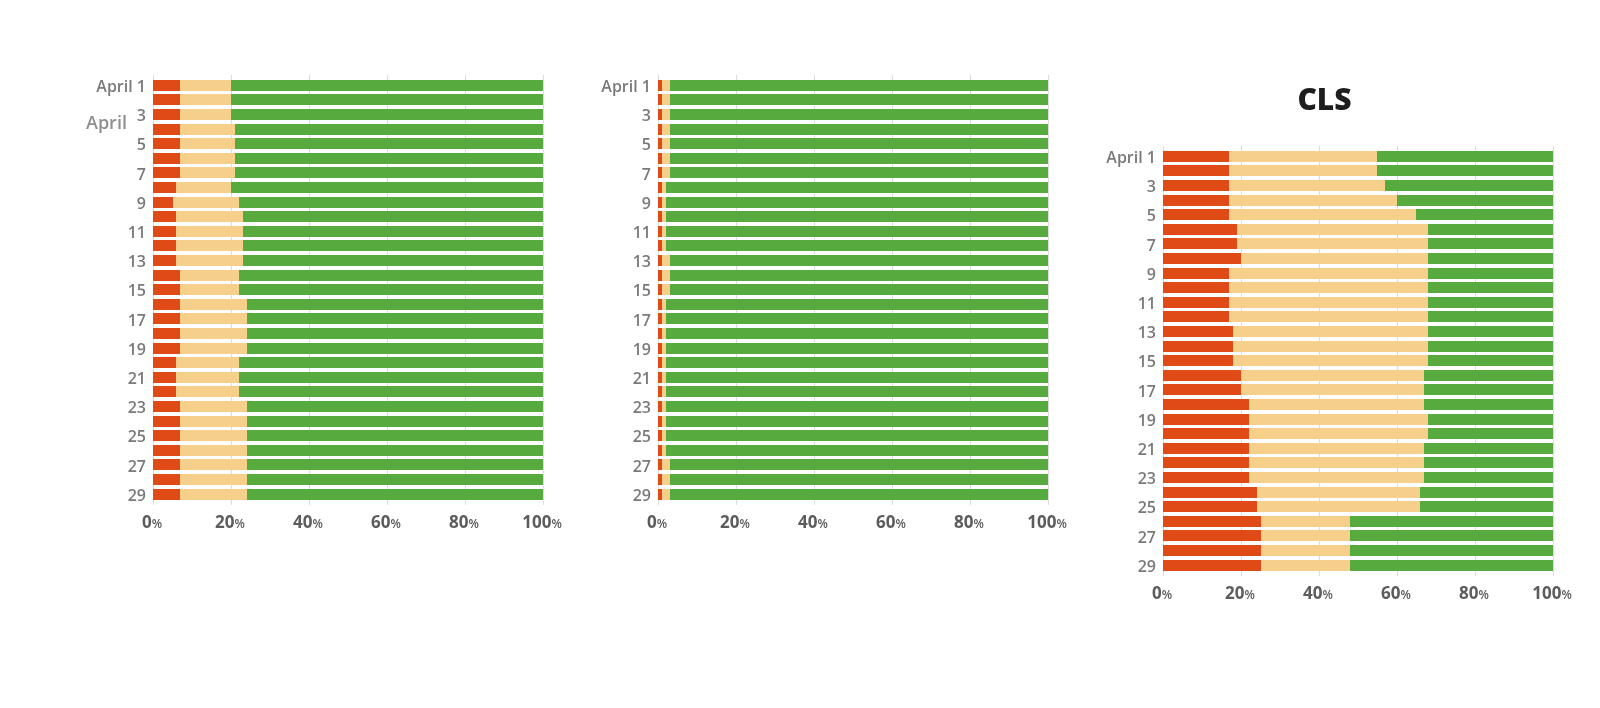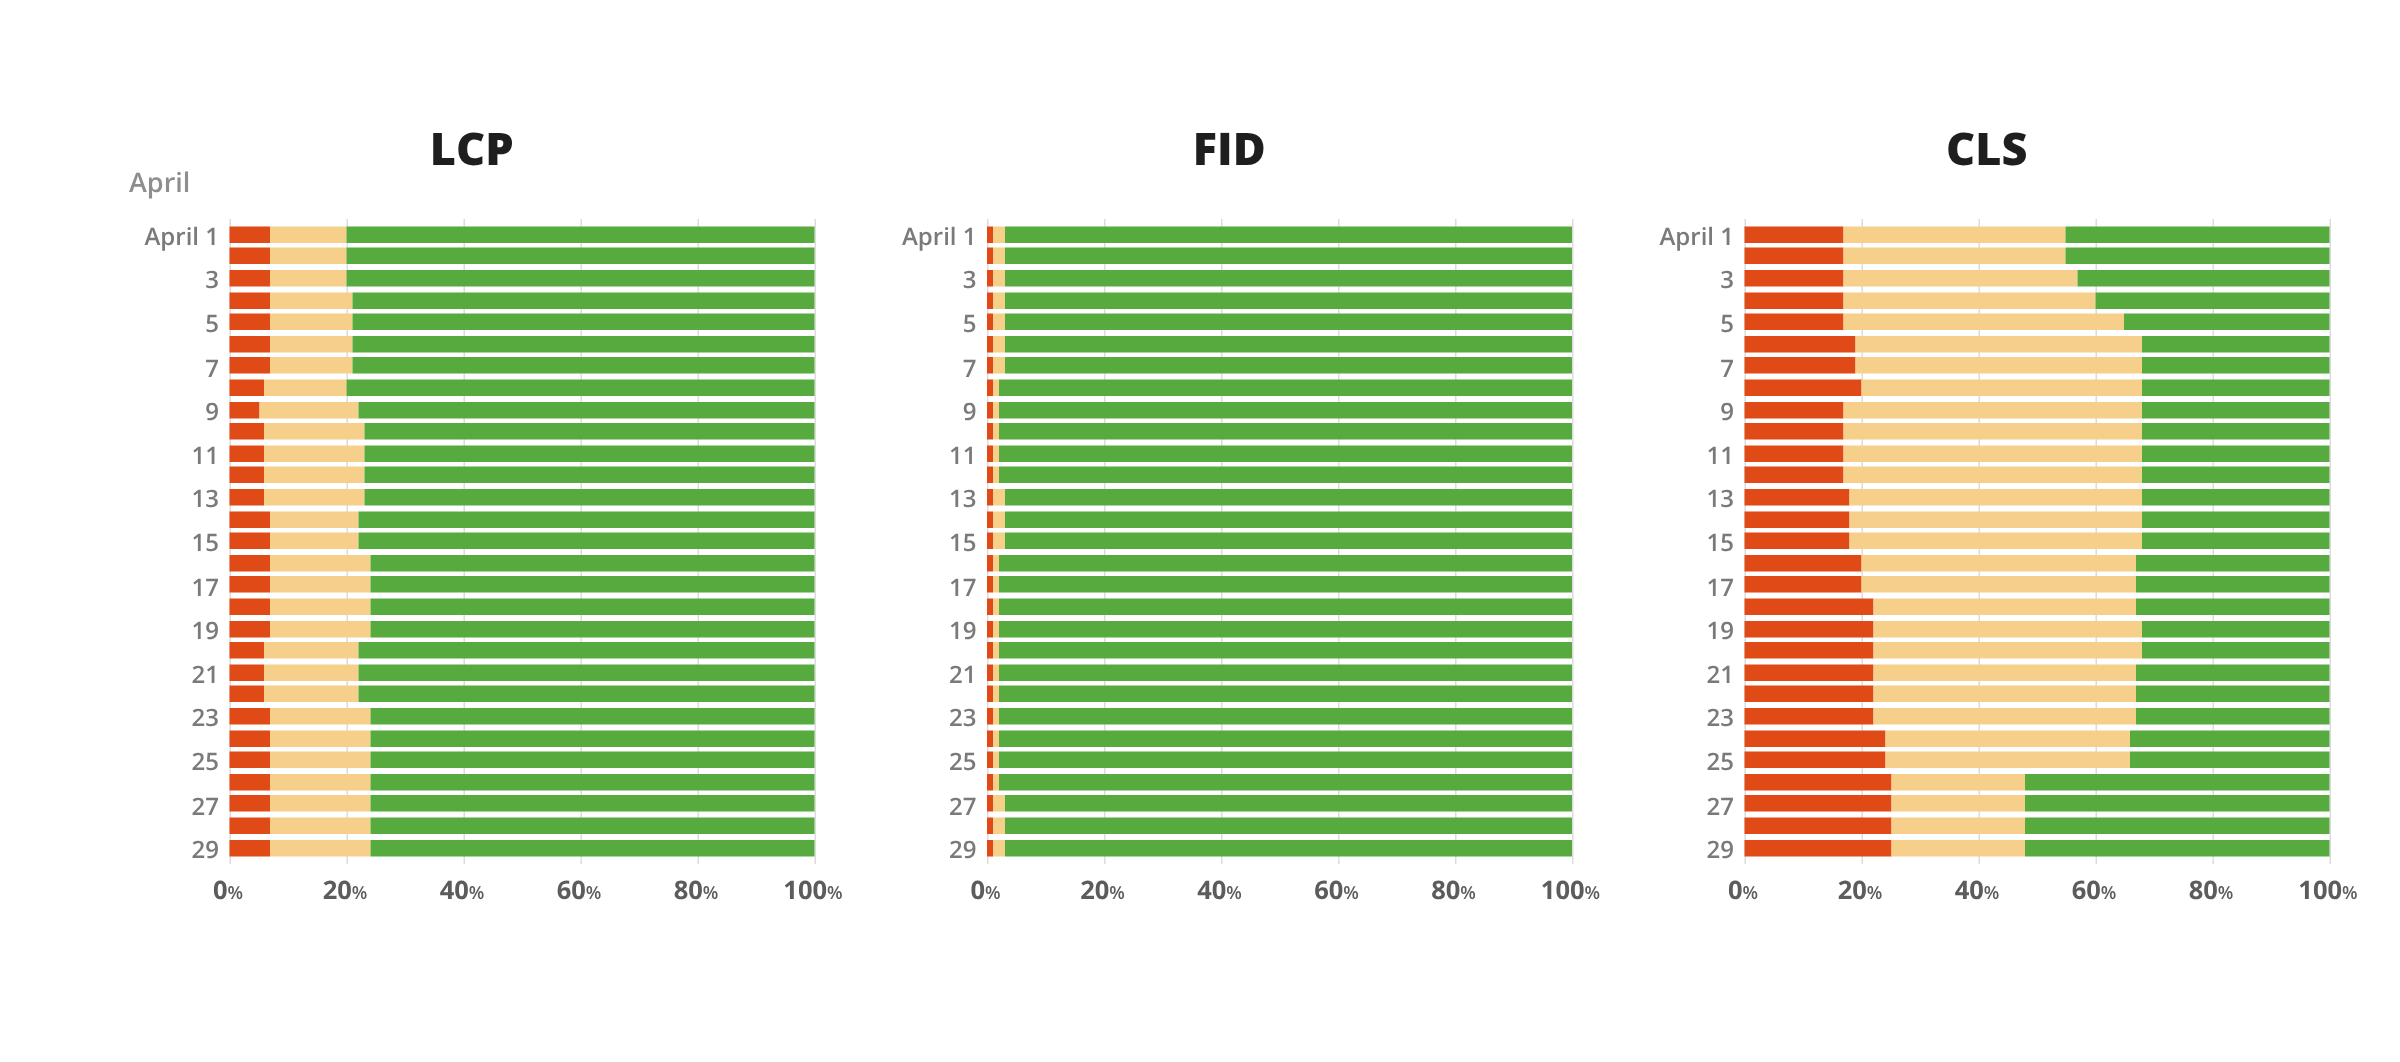--- a/index.html
+++ b/index.html
@@ -139,21 +139,20 @@
 </style>
 </head>
 <body>
 
 <div class="stage">
 
   <div class="date-axis-title">April</div>
 
   <div class="panels">
     <div class="panel">
-      <div class="panel-title">LCP</div>
       <div class="plot-row">
         <div class="ylabels" id="ylabels-lcp">
             <div class="ylabel-slot">April 1</div>
             <div class="ylabel-slot"></div>
             <div class="ylabel-slot">3</div>
             <div class="ylabel-slot"></div>
             <div class="ylabel-slot">5</div>
             <div class="ylabel-slot"></div>
             <div class="ylabel-slot">7</div>
             <div class="ylabel-slot"></div>
@@ -340,21 +339,20 @@
             <div class="xtick" style="left: 78px;">20<span class="pct">%</span></div>
             <div class="xtick" style="left: 156px;">40<span class="pct">%</span></div>
             <div class="xtick" style="left: 234px;">60<span class="pct">%</span></div>
             <div class="xtick" style="left: 312px;">80<span class="pct">%</span></div>
             <div class="xtick" style="left: 390px;">100<span class="pct">%</span></div>
           </div>
       </div>
     </div>
 
     <div class="panel">
-      <div class="panel-title">FID</div>
       <div class="plot-row">
         <div class="ylabels" id="ylabels-fid">
             <div class="ylabel-slot">April 1</div>
             <div class="ylabel-slot"></div>
             <div class="ylabel-slot">3</div>
             <div class="ylabel-slot"></div>
             <div class="ylabel-slot">5</div>
             <div class="ylabel-slot"></div>
             <div class="ylabel-slot">7</div>
             <div class="ylabel-slot"></div>

